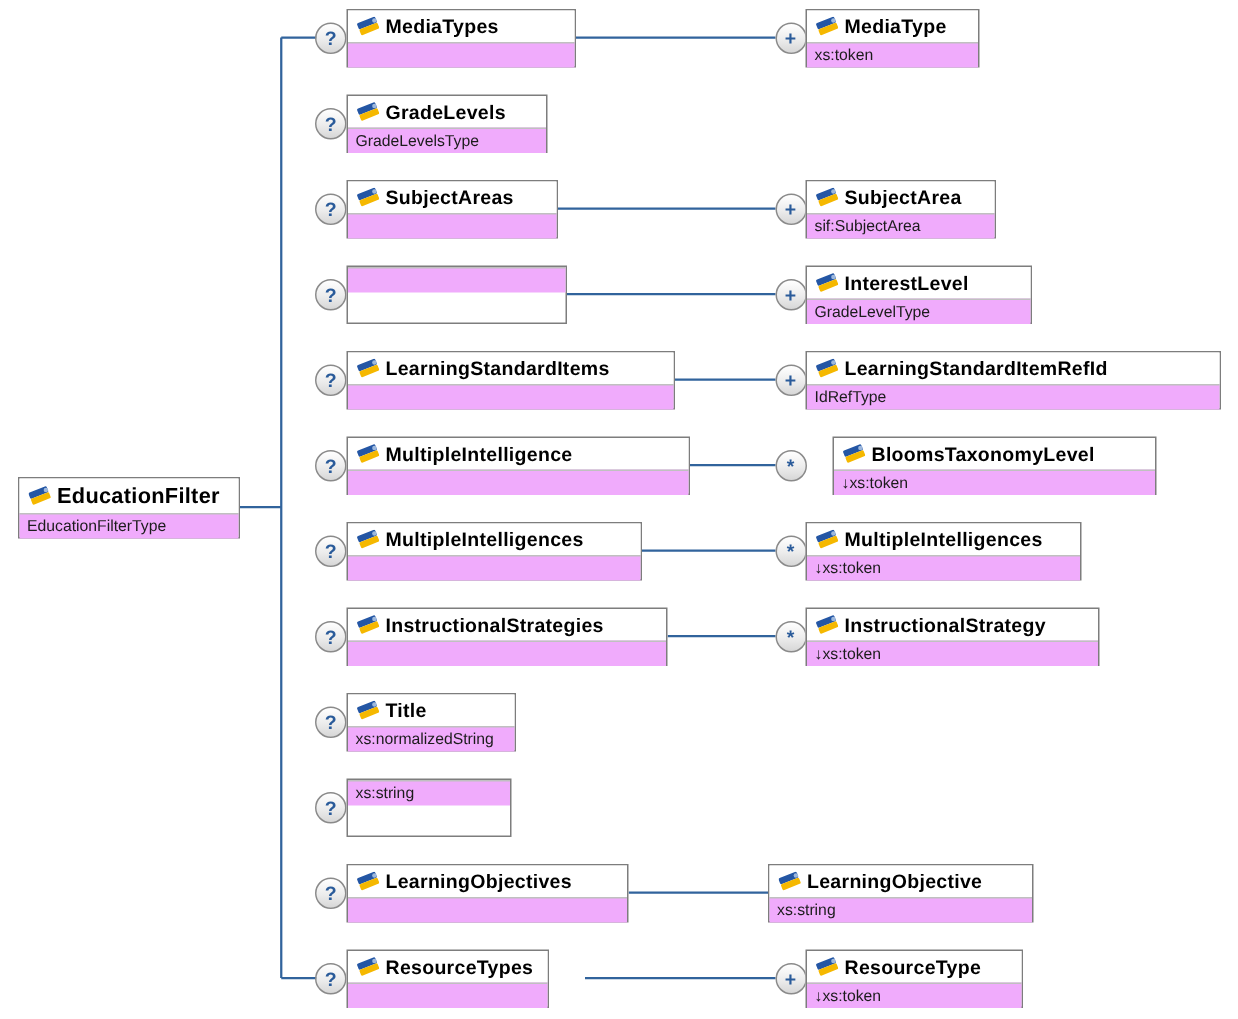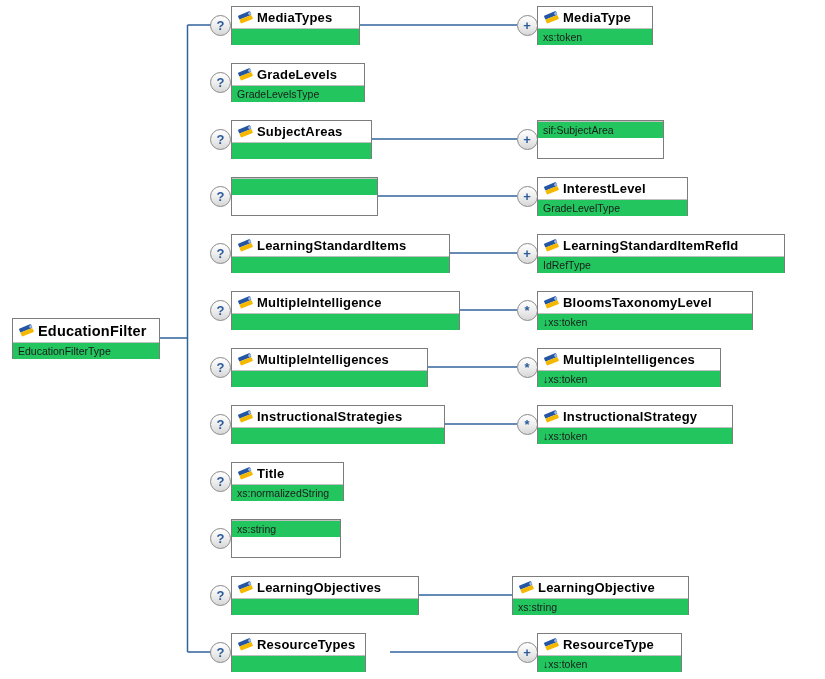--- a/index.html
+++ b/index.html
@@ -17,21 +17,21 @@
   .node{
     position:absolute;z-index:3;box-sizing:border-box;height:39px;
     border:1px solid #7d7d7d;background:#ffffff;
   }
   .node .title{
     height:21px;display:flex;align-items:center;gap:4px;padding:0 6px;background:#ffffff;
     white-space:nowrap;
   }
   .node .nm{font-size:13px;font-weight:bold;color:#000;letter-spacing:.2px;}
   .node .band{
-    height:16px;background:#22c55e;border-top:1px solid #c0c0c0;
+    height:16px;background:#f0abfc;border-top:1px solid #c0c0c0;
     font-size:10.5px;color:#1c1c1c;display:flex;align-items:center;padding:0 5px;
     white-space:nowrap;
   }
   .root{height:41px;}
   .root .title{height:23px;}
   .root .nm{font-size:14.5px;}
   .el-icon{display:inline-flex;width:15px;height:13px;flex:0 0 15px;}
 </style>
 </head>
 <body>
@@ -63,21 +63,21 @@
             </g>
             <circle cx="11.6" cy="2.6" r="1.5" fill="#9db8dd"></circle>
           </svg>
         </span>
       <span class="nm">EducationFilter</span>
     </div>
     <div class="band">EducationFilterType</div>
   </div>
 
   <div class="occ" style="left:210px;top:14.5px">?</div>
-  <div class="node" style="left:231px;top:6px;width:129px">
+  <div class="node" style="left:231px;top:6px;width:153px">
     <div class="title">
         <span class="el-icon">
           <svg width="15" height="13" viewBox="0 0 15 13">
             <g transform="rotate(-22 7.5 6.5)">
               <rect x="1" y="2" width="13" height="4.3" rx="1" fill="#2456a4"></rect>
               <rect x="1" y="6.3" width="13" height="4.3" rx="1" fill="#f5b800"></rect>
             </g>
             <circle cx="11.6" cy="2.6" r="1.5" fill="#9db8dd"></circle>
           </svg>
         </span>
@@ -130,20 +130,32 @@
             </g>
             <circle cx="11.6" cy="2.6" r="1.5" fill="#9db8dd"></circle>
           </svg>
         </span>
         <span class="nm">SubjectAreas</span>
       </div>
     <div class="band"></div>
   </div>
   <div class="occ" style="left:516.5px;top:128.5px">+</div>
   <div class="node" style="left:537px;top:120px;width:127px">
+    <div class="title">
+        <span class="el-icon">
+          <svg width="15" height="13" viewBox="0 0 15 13">
+            <g transform="rotate(-22 7.5 6.5)">
+              <rect x="1" y="2" width="13" height="4.3" rx="1" fill="#2456a4"></rect>
+              <rect x="1" y="6.3" width="13" height="4.3" rx="1" fill="#f5b800"></rect>
+            </g>
+            <circle cx="11.6" cy="2.6" r="1.5" fill="#9db8dd"></circle>
+          </svg>
+        </span>
+        <span class="nm">SubjectArea</span>
+      </div>
     <div class="band">sif:SubjectArea</div>
   </div>
 
   <div class="occ" style="left:210px;top:185.5px">?</div>
   <div class="node" style="left:231px;top:177px;width:147px">
     <div class="band"></div>
   </div>
   <div class="occ" style="left:516.5px;top:185.5px">+</div>
   <div class="node" style="left:537px;top:177px;width:151px">
     <div class="title">
@@ -171,21 +183,21 @@
               <rect x="1" y="6.3" width="13" height="4.3" rx="1" fill="#f5b800"></rect>
             </g>
             <circle cx="11.6" cy="2.6" r="1.5" fill="#9db8dd"></circle>
           </svg>
         </span>
         <span class="nm">LearningStandardItems</span>
       </div>
     <div class="band"></div>
   </div>
   <div class="occ" style="left:516.5px;top:242.5px">+</div>
-  <div class="node" style="left:537px;top:234px;width:248px">
+  <div class="node" style="left:537px;top:234px;width:277px">
     <div class="title">
         <span class="el-icon">
           <svg width="15" height="13" viewBox="0 0 15 13">
             <g transform="rotate(-22 7.5 6.5)">
               <rect x="1" y="2" width="13" height="4.3" rx="1" fill="#2456a4"></rect>
               <rect x="1" y="6.3" width="13" height="4.3" rx="1" fill="#f5b800"></rect>
             </g>
             <circle cx="11.6" cy="2.6" r="1.5" fill="#9db8dd"></circle>
           </svg>
         </span>
@@ -204,21 +216,21 @@
               <rect x="1" y="6.3" width="13" height="4.3" rx="1" fill="#f5b800"></rect>
             </g>
             <circle cx="11.6" cy="2.6" r="1.5" fill="#9db8dd"></circle>
           </svg>
         </span>
         <span class="nm">MultipleIntelligence</span>
       </div>
     <div class="band"></div>
   </div>
   <div class="occ" style="left:516.5px;top:299.5px">*</div>
-  <div class="node" style="left:537px;top:291px;width:216px">
+  <div class="node" style="left:555px;top:291px;width:216px">
     <div class="title">
         <span class="el-icon">
           <svg width="15" height="13" viewBox="0 0 15 13">
             <g transform="rotate(-22 7.5 6.5)">
               <rect x="1" y="2" width="13" height="4.3" rx="1" fill="#2456a4"></rect>
               <rect x="1" y="6.3" width="13" height="4.3" rx="1" fill="#f5b800"></rect>
             </g>
             <circle cx="11.6" cy="2.6" r="1.5" fill="#9db8dd"></circle>
           </svg>
         </span>

